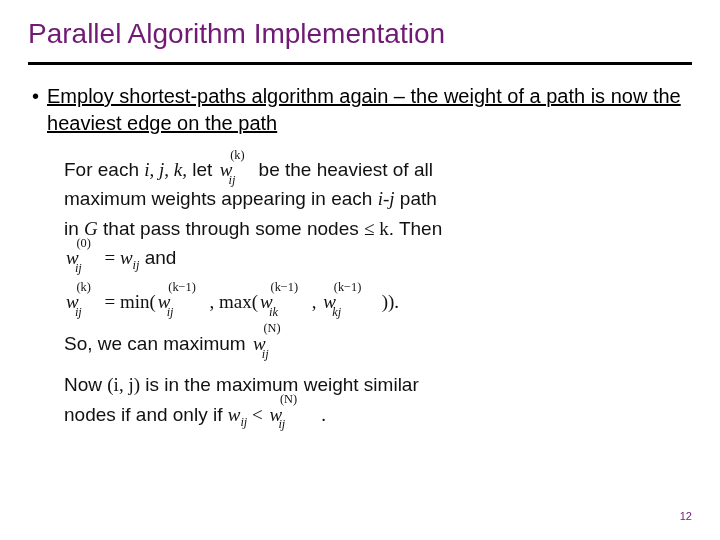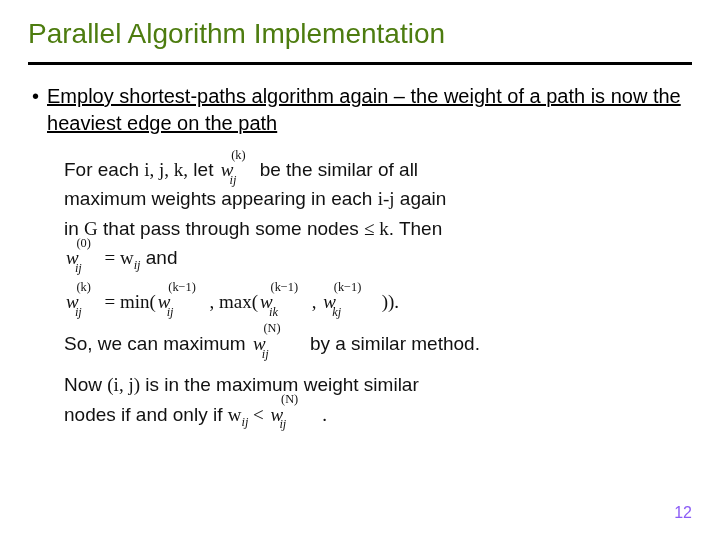--- a/index.html
+++ b/index.html
@@ -8,21 +8,21 @@
     height: 540px;
     background: #ffffff;
     font-family: Arial, Helvetica, sans-serif;
     position: relative;
     overflow: hidden;
   }
   .slide {
     padding: 18px 28px 0 28px;
   }
   .title {
-    color: #4d7c0f;
+    color: #701a75;
     font-size: 28px;
     font-weight: 400;
     margin-bottom: 12px;
   }
   .hr {
     border: none;
     border-top: 3px solid #000;
     margin-bottom: 18px;
   }
   .bullet {
@@ -50,20 +50,21 @@
   .math-block .para {
     margin-bottom: 12px;
   }
   .math-sub {
     font-size: 0.65em;
     vertical-align: sub;
     font-style: italic;
     font-family: 'Times New Roman', serif;
   }
   .math-it {
+    font-style: italic;
     font-family: 'Times New Roman', serif;
   }
   .formula {
     font-family: 'Times New Roman', serif;
     white-space: nowrap;
   }
   .w-stack {
     display: inline-block;
     position: relative;
     margin: 0 2px;
@@ -84,54 +85,54 @@
   .w-stack .base {
     font-style: italic;
   }
   .pad-r { padding-right: 1em; }
   .pad-r-wide { padding-right: 1.95em; }
   .pad-r-wider { padding-right: 2.3em; }
   .page-num {
     position: absolute;
     right: 28px;
     bottom: 18px;
-    font-size: 16px;
-    color: #8b5cf6;
+    font-size: 11px;
+    color: #701a75;
   }
 </style>
 </head>
 <body>
 
 <div class="slide">
   <h1 class="title">Parallel Algorithm Implementation</h1>
   <hr class="hr">
 
   <div class="bullet">
     <span class="dot">•</span>
     <span class="text">Employ shortest-paths algorithm again – the weight of a path is now the heaviest edge on the path</span>
   </div>
 
   <div class="math-block">
 
     <div class="para">
-      <span>For each </span><span class="formula math-it">i, j, k,</span><span> let </span><span class="formula w-stack pad-r"><span class="base">w</span><span class="sup">(k)</span><span class="sub">ij</span></span><span> be the similar of all</span>
+      <span>For each </span><span class="formula math-it">i, j, k,</span><span> let </span><span class="formula w-stack pad-r"><span class="base">w</span><span class="sup">(k)</span><span class="sub">ij</span></span><span> be the heaviest of all</span>
       <br>
-      <span>maximum weights appearing in each </span><span class="formula math-it">i‑j</span><span> again</span>
+      <span>maximum weights appearing in each </span><span class="formula math-it">i‑j</span><span> path</span>
       <br>
       <span>in </span><span class="formula math-it">G</span><span> that pass through some nodes </span><span class="formula">≤ k</span><span>. Then</span>
       <br>
       <span class="formula w-stack pad-r"><span class="base">w</span><span class="sup">(0)</span><span class="sub">ij</span></span><span class="formula"> = </span><span class="formula math-it">w</span><span class="math-sub formula">ij</span><span> and</span>
     </div>
 
     <div class="para">
       <span class="formula w-stack pad-r"><span class="base">w</span><span class="sup">(k)</span><span class="sub">ij</span></span><span class="formula"> = min(</span><span class="formula w-stack pad-r-wide"><span class="base">w</span><span class="sup">(k−1)</span><span class="sub">ij</span></span><span class="formula">, max(</span><span class="formula w-stack pad-r-wide"><span class="base">w</span><span class="sup">(k−1)</span><span class="sub">ik</span></span><span class="formula">, </span><span class="formula w-stack pad-r-wider"><span class="base">w</span><span class="sup">(k−1)</span><span class="sub">kj</span></span><span class="formula">)).</span>
     </div>
 
     <div class="para">
-      <span>So, we can maximum </span><span class="formula w-stack pad-r-wide"><span class="base">w</span><span class="sup">(N)</span><span class="sub">ij</span></span><span> by a similar method.</span>
+      <span>So, we can maximum </span><span class="formula w-stack pad-r-wide"><span class="base">w</span><span class="sup">(N)</span><span class="sub">ij</span></span>
     </div>
 
     <div class="para">
       <span>Now </span><span class="formula">(i, j)</span><span> is in the maximum weight similar</span>
       <br>
       <span>nodes if and only if </span><span class="formula math-it">w</span><span class="math-sub formula">ij</span><span class="formula"> &lt; </span><span class="formula w-stack pad-r-wide"><span class="base">w</span><span class="sup">(N)</span><span class="sub">ij</span></span><span class="formula">.</span>
     </div>
 
   </div>
 </div>

